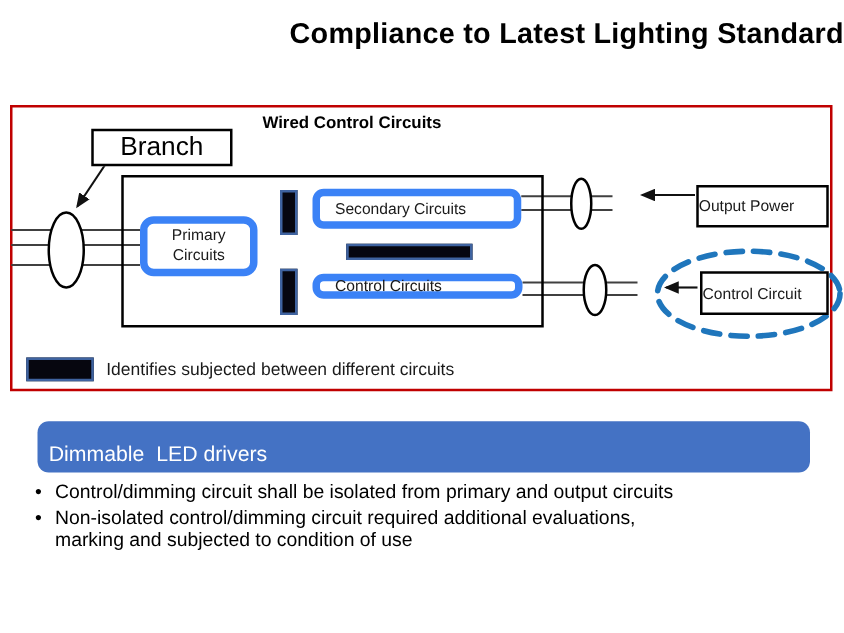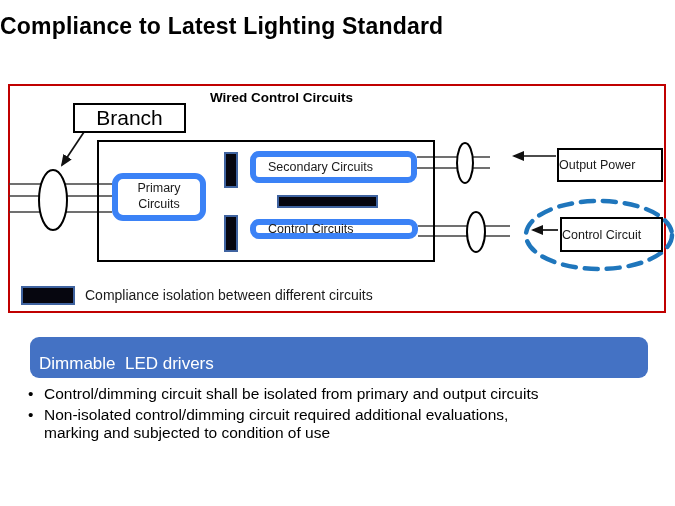--- a/index.html
+++ b/index.html
@@ -4,21 +4,21 @@
 <style>
   html,body{margin:0;padding:0;background:#fff;}
   body{
     width:675px;height:506px;position:relative;overflow:hidden;
     font-family:"Liberation Sans","DejaVu Sans",sans-serif;color:#000;
   }
   .abs{position:absolute;box-sizing:border-box;}
 
   
   #page-title{
-    left:0;top:13px;width:675px;text-align:left;
+    left:0;top:13px;width:675px;text-align:right;
     font-size:23px;font-weight:bold;letter-spacing:.2px;
   }
 
   
   #frame{
     left:8px;top:84px;width:658px;height:229px;
     border:2px solid var(--frame-red,#C00000);background:#fff;z-index:0;
   }
   #diagram-header{
     left:8px;top:90px;width:547px;text-align:center;
@@ -152,21 +152,21 @@
 
 <div class="abs z2 square-box" id="output-box">
   <span>Output Power</span>
 </div>
 
 <div class="abs z2 square-box" id="controlcircuit-box">
   <span>Control Circuit</span>
 </div>
 
 <div class="abs z2 iso-bar" id="legend-swatch"></div>
-<div class="abs z2" id="legend-label">Compliance isolation between different circuits</div>
+<div class="abs z2" id="legend-label">Identifies subjected between different circuits</div>
 
 <div class="abs" id="banner">
   <span id="banner-label">Dimmable  LED drivers</span>
 </div>
 
 <div class="abs" id="bullets">
   <div class="bullet-row">
     <span class="bullet-marker">•</span>
     <span class="bullet-text">Control/dimming circuit shall be isolated from primary and output circuits</span>
   </div>

